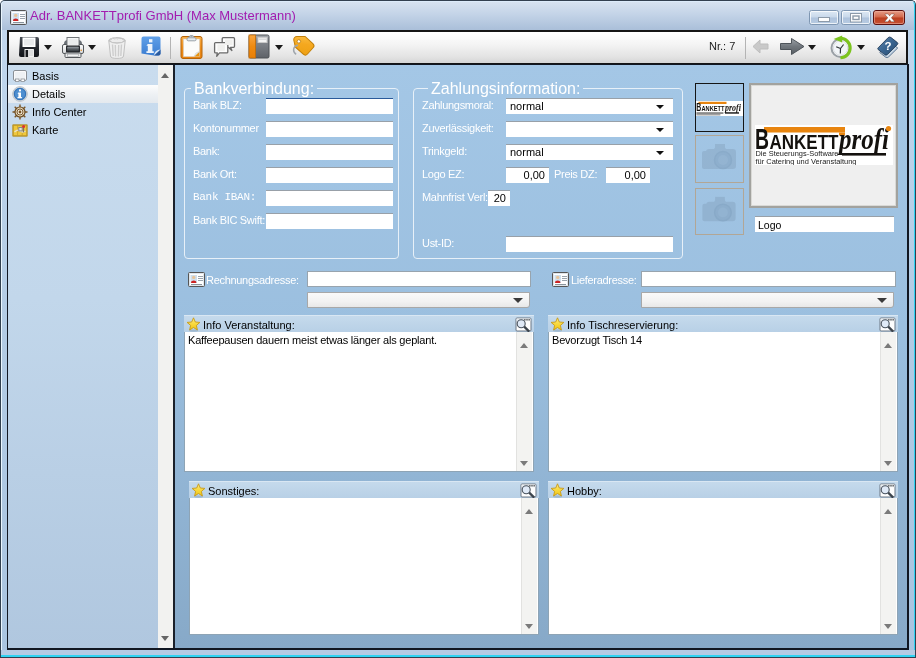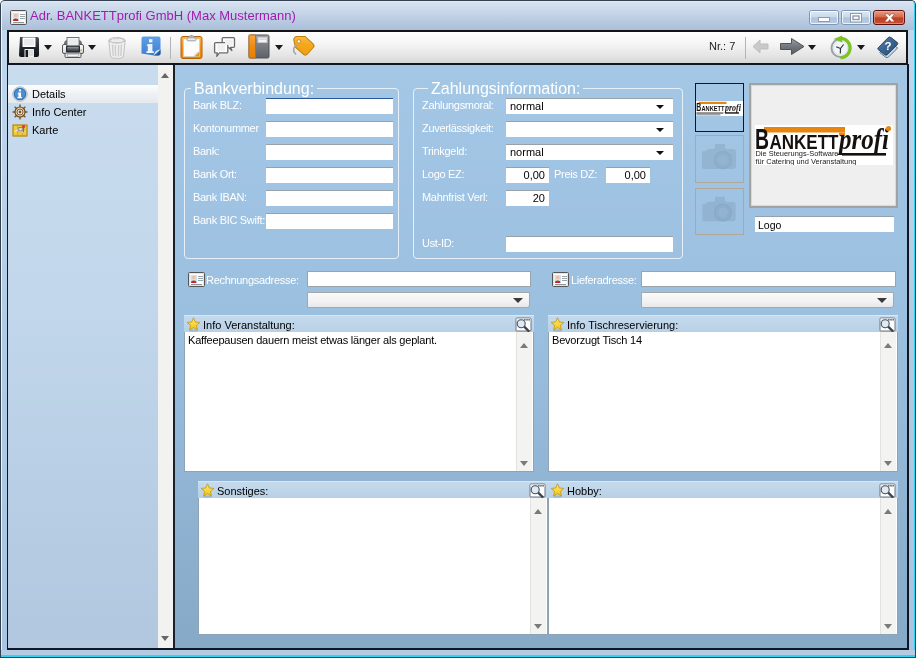--- a/index.html
+++ b/index.html
@@ -260,20 +260,29 @@
         <stop offset="0.5" stop-color="#39648f"></stop>
         <stop offset="1" stop-color="#27496e"></stop>
       </linearGradient>
     </defs>
   <path d="M2.5 13.2 l2.5 2 l-1.2 1.4 l5.9 4.6 q1.6 1 3 -0.4 l9 -8.8 l-2.6 -2" fill="#c7d6e4" stroke="#3a5a7e" stroke-width="0.8"></path>
   <path d="M2.2 11.8 L12.2 1.6 q1.4 -1.2 2.9 0 l6.3 5 q1 1 0 2 l-10 10 q-1.4 1.2 -2.9 0 l-6.3 -5 q-1 -1 0 -1.8" fill="url(#hb)" stroke="#1c3550" stroke-width="0.8"></path>
   <text x="12" y="13.5" font-size="11.5" font-weight="bold" fill="#fff" text-anchor="middle">?</text>
 </svg>
 <div id="content">
   <div id="sidebar">
+    <div class="srow" style="top:2px">
+      <svg class="sicon" viewBox="0 0 16 16">
+          <rect x="1.5" y="2.5" width="13" height="10" rx="1.5" fill="#fdfdfd" stroke="#8a9096"></rect>
+          <rect x="2.8" y="3.8" width="10.4" height="7.4" fill="#eef1f4"></rect>
+          <rect x="3.5" y="11" width="3.5" height="2.5" fill="#fff" stroke="#8a9096" stroke-width="0.8"></rect>
+          <rect x="9" y="11" width="3.5" height="2.5" fill="#fff" stroke="#8a9096" stroke-width="0.8"></rect>
+        </svg>
+      <span class="lbl">Basis</span>
+    </div>
     <div class="srow sel" style="top:20px">
       <svg class="sicon" viewBox="0 0 16 16">
           <circle cx="8" cy="8" r="7" fill="#4e8fd0" stroke="#90979e"></circle>
           <circle cx="8" cy="8" r="7" fill="none" stroke="#c6cdd4" stroke-width="1.4"></circle>
           <circle cx="8" cy="8" r="5.6" fill="none" stroke="#2d6bb0" stroke-width="0.8"></circle>
           <rect x="7" y="3.4" width="2" height="2" fill="#fff"></rect>
           <path d="M6.3 6.5 h2.7 v4.4 h0.9 v1.3 h-4.4 v-1.3 h0.9 v-3.1 h-0.9 z" fill="#fff"></path>
         </svg>
       <span class="lbl">Details</span>
     </div>
@@ -306,21 +315,21 @@
   </div>
   <div id="sb-divider"></div>
   <div id="main">
 
     <div class="group" style="left:9px;top:23px;width:213px;height:169px;"></div>
     <div class="glabel" style="left:16px;top:15px;">Bankverbindung:</div>
     <div class="flabel" style="left:18px;top:34px;">Bank BLZ:</div>
     <div class="flabel" style="left:18px;top:57px;">Kontonummer</div>
     <div class="flabel" style="left:18px;top:80px;">Bank:</div>
     <div class="flabel" style="left:18px;top:103px;">Bank Ort:</div>
-    <div class="flabel" style="left:18px;top:126px;">Bank IBAN:</div>
+    <div class="flabel" style="left:18px;top:126px;font-family:Liberation Mono, monospace;">Bank IBAN:</div>
     <div class="flabel" style="left:18px;top:149px;">Bank BIC Swift:</div>
     <div class="finput" style="left:91px;top:33px;width:127px;height:15px;border-top-color:#2a5a9a;"></div>
     <div class="finput" style="left:91px;top:56px;width:127px;height:15px;"></div>
     <div class="finput" style="left:91px;top:79px;width:127px;height:15px;"></div>
     <div class="finput" style="left:91px;top:102px;width:127px;height:15px;"></div>
     <div class="finput" style="left:91px;top:125px;width:127px;height:15px;"></div>
     <div class="finput" style="left:91px;top:148px;width:127px;height:15px;"></div>
 
     <div class="group" style="left:238px;top:23px;width:268px;height:169px;"></div>
     <div class="glabel" style="left:245px;top:15px;margin-left:8px;">Zahlungsinformation:</div>
@@ -341,21 +350,21 @@
     <div class="combo" style="left:331px;top:79px;width:167px;height:15px;">
         <span style="position:absolute;left:4px;top:1px;">normal</span>
         <span class="ca"></span>
       </div>
     <div class="finput" style="left:331px;top:102px;width:43px;height:15px;text-align:right;">
         <span style="position:absolute;right:4px;top:1px;">0,00</span>
       </div>
     <div class="finput" style="left:431px;top:102px;width:44px;height:15px;text-align:right;">
         <span style="position:absolute;right:4px;top:1px;">0,00</span>
       </div>
-    <div class="finput" style="left:331px;top:125px;width:43px;height:15px;text-align:right;">
+    <div class="finput" style="left:313px;top:125px;width:22px;height:15px;text-align:right;">
         <span style="position:absolute;right:4px;top:1px;">20</span>
       </div>
     <div class="finput" style="left:331px;top:171px;width:167px;height:15px;"></div>
 
     <div class="abs" style="left:520px;top:18px;width:47px;height:47px;border:1px solid #151515;">
       <svg class="abs" style="left:0px;top:17px" width="47" height="15" viewBox="0 0 47 15">
         <rect x="0" y="0" width="47" height="15" fill="#fff"></rect>
         <rect x="2.5" y="0.8" width="28" height="2.2" fill="#e8850f"></rect>
         <text x="0.3" y="10" font-family="Liberation Sans" font-weight="bold" font-size="10" fill="#14110e" textLength="5" lengthAdjust="spacingAndGlyphs">B</text>
         <text x="5.5" y="10" font-family="Liberation Sans" font-weight="bold" font-size="7.5" fill="#14110e" textLength="23" lengthAdjust="spacingAndGlyphs">ANKETT</text>
@@ -492,21 +501,21 @@
           </svg>
         </div>
       <div class="pbody" style="top:17px;height:140px;">
         <div class="ptext">Bevorzugt Tisch 14</div>
         <div class="vsb">
             <div class="sb-up"></div>
             <div class="sb-dn"></div>
           </div>
       </div>
     </div>
-    <div class="panel" style="left:23px;top:416px;width:350px;height:154px;text-decoration:underline;">
+    <div class="panel" style="left:14px;top:416px;width:350px;height:154px;text-decoration:underline;">
       <div class="phead">
           <svg class="abs" style="left:2px;top:1px" width="15" height="15" viewBox="0 0 15 15">
             <defs>
               <linearGradient id="stg" x1="0" y1="0" x2="0" y2="1">
                 <stop offset="0" stop-color="#fceb8a"></stop>
                 <stop offset="0.5" stop-color="#f8d93e"></stop>
                 <stop offset="1" stop-color="#f0c414"></stop>
               </linearGradient>
             </defs>
             <ellipse cx="7.5" cy="13.6" rx="4.5" ry="1.2" fill="#8fa8c0" opacity="0.6"></ellipse>

